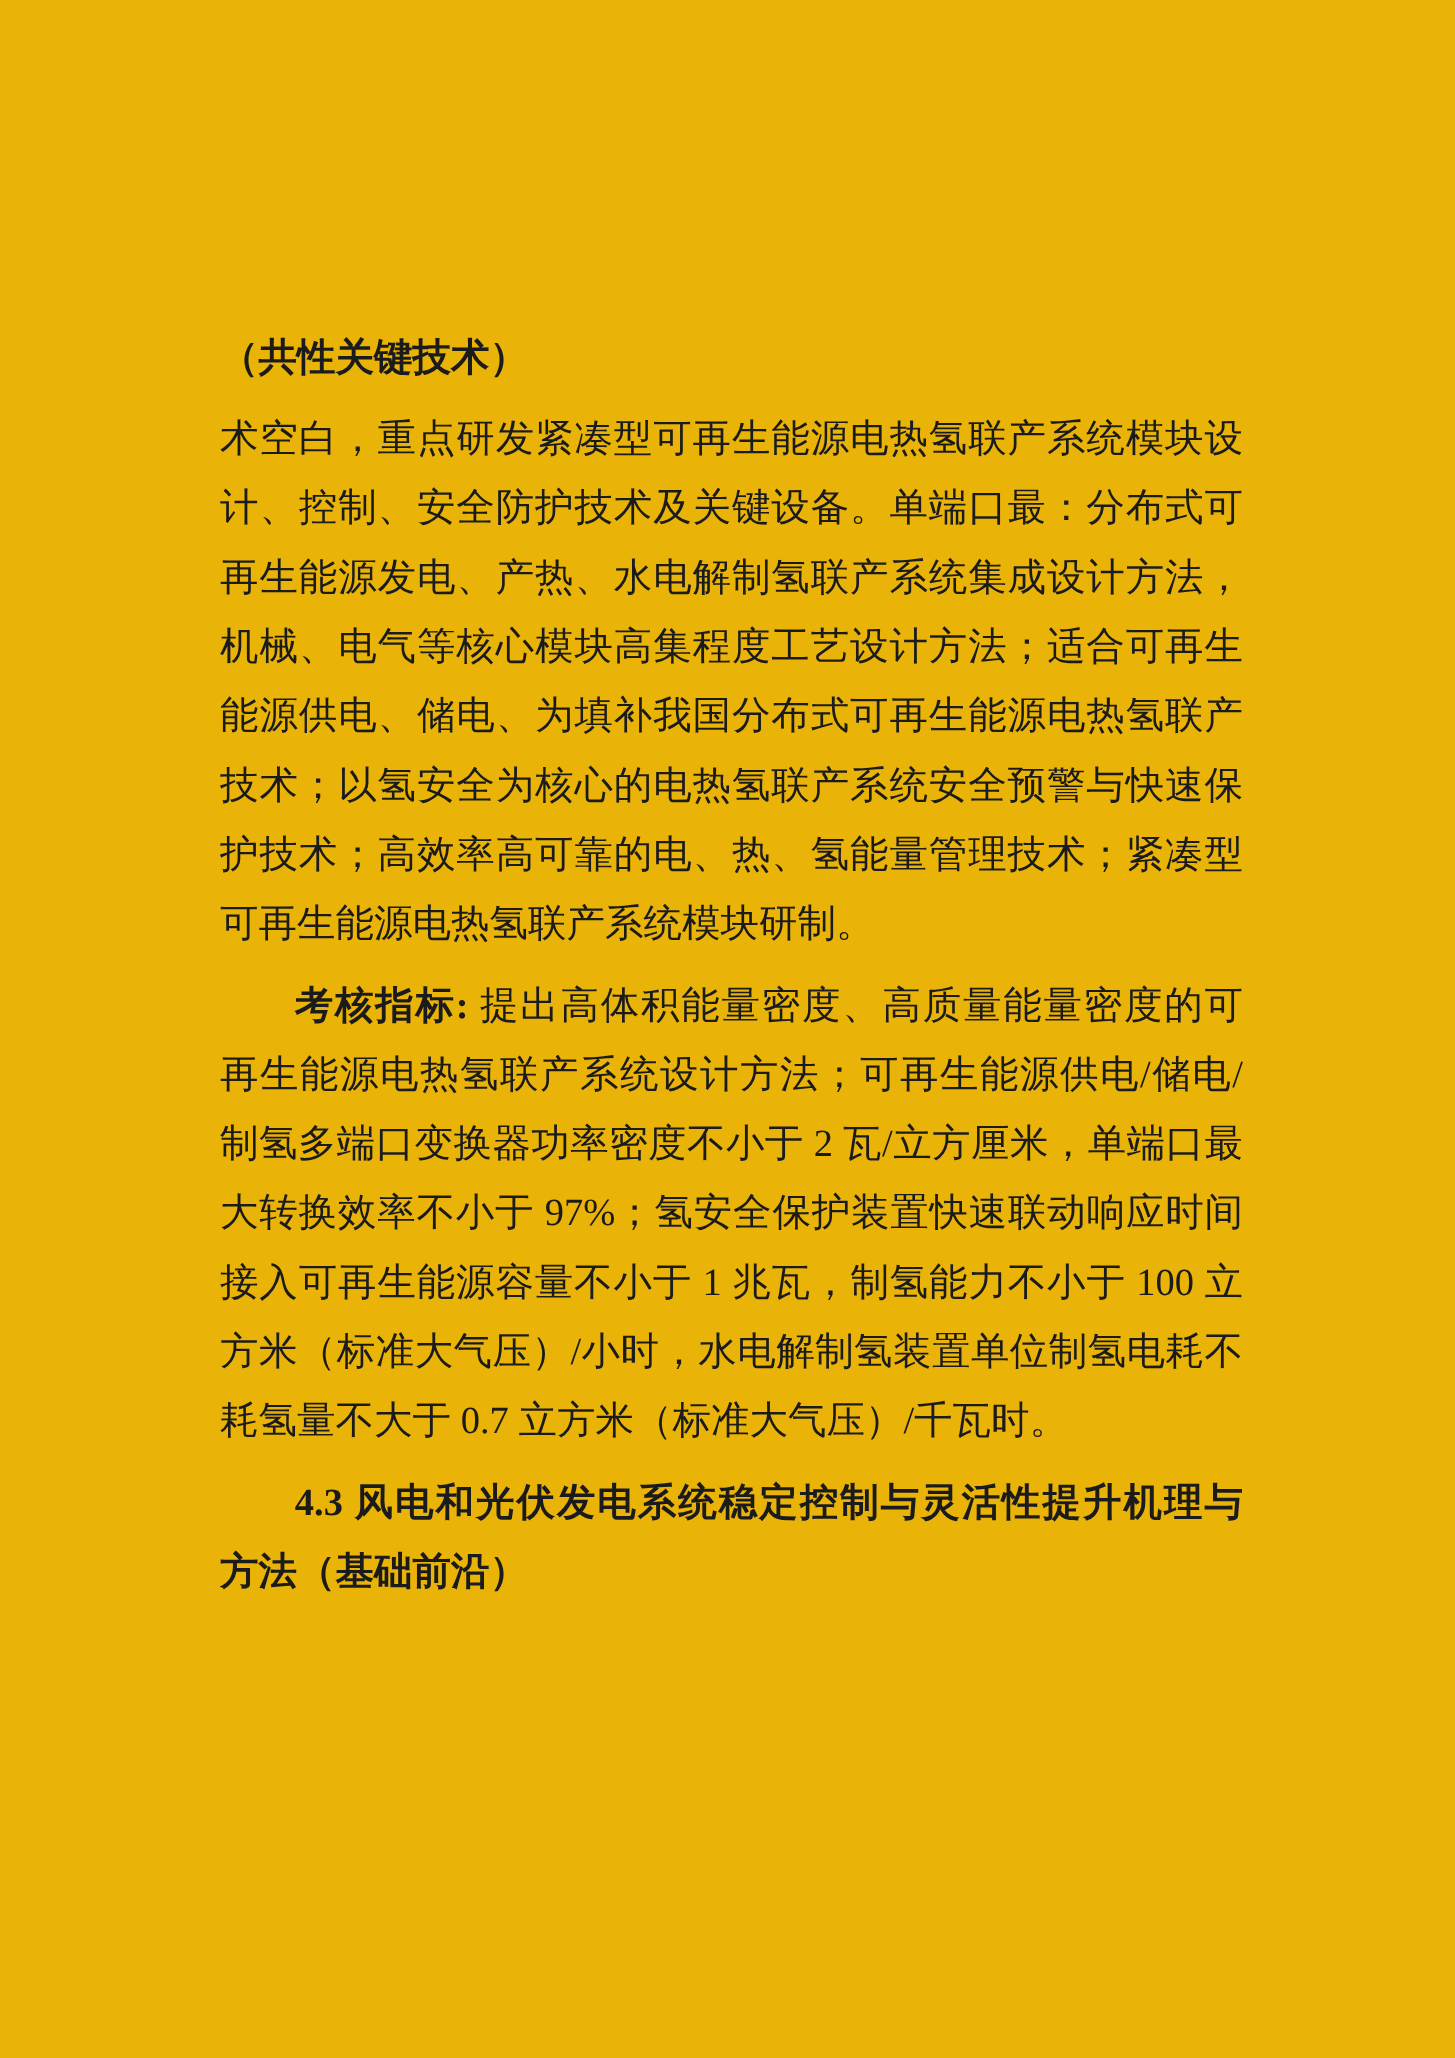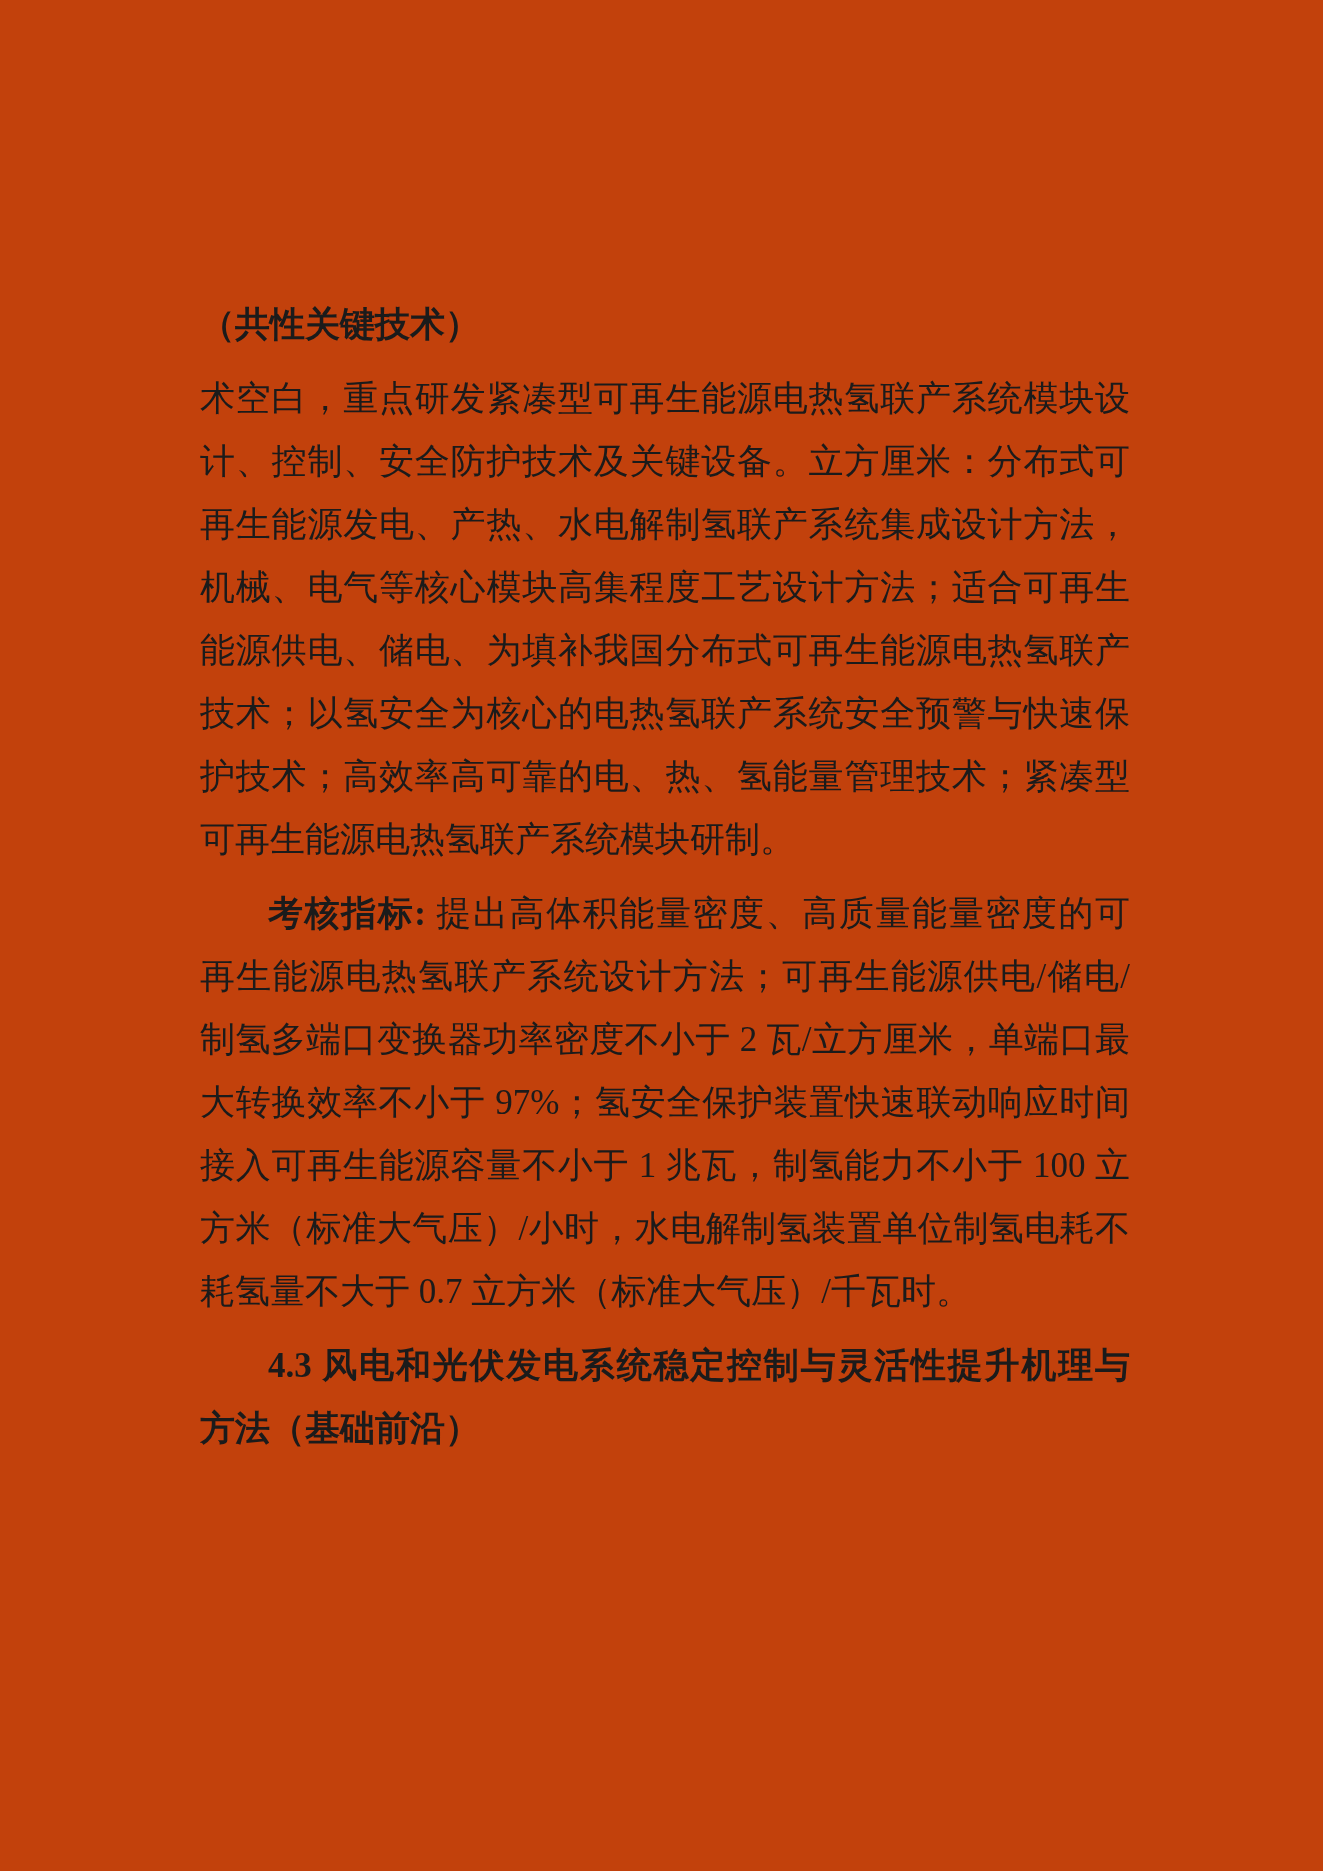--- a/index.html
+++ b/index.html
@@ -1,20 +1,20 @@
 <!DOCTYPE html>
 <html><head>
 <meta charset="utf-8">
 <style>
   html, body { margin: 0; padding: 0; background: #ffffff; }
   .page {
     position: relative;
     width: 1323px;
     height: 1871px;
-    background: #c2410c;
+    background: #eab308;
     overflow: hidden;
   }
   .content {
     position: absolute;
     left: 200px;
     top: 293px;
     width: 930px;
     font-family: "Liberation Serif", "DejaVu Serif", serif;
     font-size: 35px;
     line-height: 63px;
@@ -39,21 +39,21 @@
 </head>
 <body>
 
 <div class="page">
   <div class="content">
 
     <div class="line no-just bold">（共性关键技术）</div>
 
     <div class="para">
       <div class="line">术空白，重点研发紧凑型可再生能源电热氢联产系统模块设</div>
-      <div class="line">计、控制、安全防护技术及关键设备。立方厘米：分布式可</div>
+      <div class="line">计、控制、安全防护技术及关键设备。单端口最：分布式可</div>
       <div class="line">再生能源发电、产热、水电解制氢联产系统集成设计方法，</div>
       <div class="line">机械、电气等核心模块高集程度工艺设计方法；适合可再生</div>
       <div class="line">能源供电、储电、为填补我国分布式可再生能源电热氢联产技</div>
       <div class="line">技术；以氢安全为核心的电热氢联产系统安全预警与快速保</div>
       <div class="line">护技术；高效率高可靠的电、热、氢能量管理技术；紧凑型</div>
       <div class="line last">可再生能源电热氢联产系统模块研制。</div>
     </div>
 
     <div class="para">
       <div class="line indent"><span class="bold">考核指标:</span><span> 提出高体积能量密度、高质量能量密度的可</span></div>

